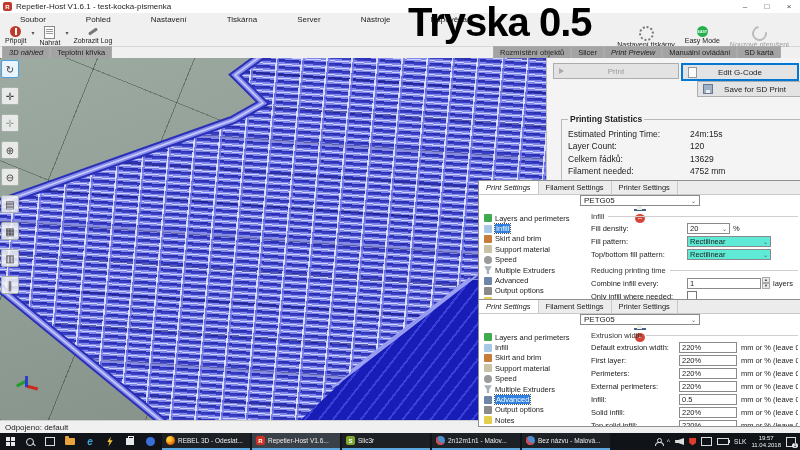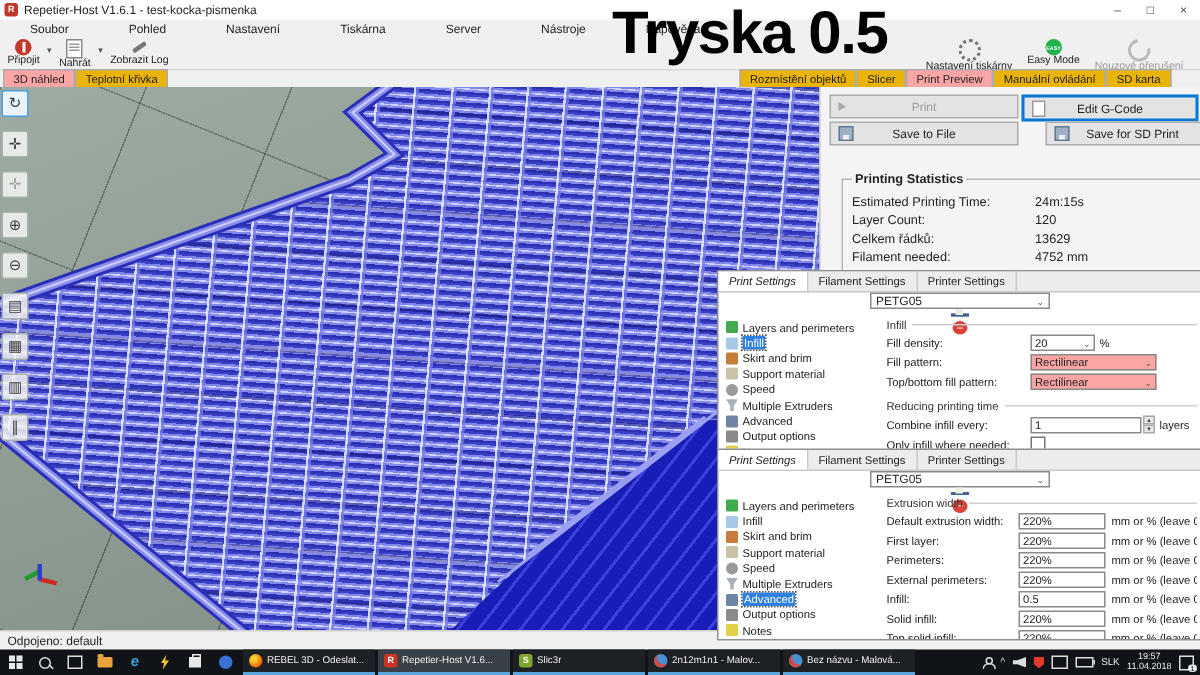--- a/index.html
+++ b/index.html
@@ -33,22 +33,22 @@
   .ico-estop{width:11px;height:11px;border:2px solid #bbb;border-radius:50%;border-top-color:transparent;transform:rotate(35deg);}
   .dimlabel{color:#9a9a9a;}
 
   
   .annotation{left:408px;top:0px;font-size:40px;font-weight:bold;color:#000;letter-spacing:-1px;z-index:12;white-space:nowrap;}
 
   
   .tabrow{top:46px;height:12px;display:flex;font-size:7.5px;z-index:3;}
   .vtabs{left:2px;}
   .rtabs{left:470px;padding-left:23px;}
-  .tab{padding:1px 6px;border:1px solid #ababab;border-bottom:none;background:#eab308;white-space:nowrap;}
-  .tab.active{background:#fca5a5;}
+  .tab{padding:1px 6px;border:1px solid #ababab;border-bottom:none;background:#a3a3a3;white-space:nowrap;}
+  .tab.active{background:#a3a3a3;font-style:italic;}
 
   
   .viewport{left:0;top:58px;width:546px;height:362px;overflow:hidden;background:linear-gradient(160deg,#9daba3 0%,#8d9a91 55%,#7f8b83 100%);z-index:1;}
   .bedgrid{left:0;top:0;width:100%;height:100%;
     background:
       repeating-linear-gradient(112deg, rgba(30,40,32,.40) 0 1px, transparent 1px 90px),
       repeating-linear-gradient(22deg,  rgba(30,40,32,.35) 0 1px, transparent 1px 120px);}
   .printobj{left:0;top:0;width:100%;height:100%;
     clip-path:polygon(265px -5px,235px 17px,263px 45px,233px 62px,-15px 150px,-25px 210px,170px 370px,560px 370px,560px -5px);
     background-color:#4348cc;
@@ -107,21 +107,21 @@
   .t4{background:#9a9a9a;border-radius:50%;} .t5{background:#aab0b8;clip-path:polygon(0 0,100% 0,65% 55%,65% 100%,35% 100%,35% 55%);}
   .t6{background:#6f85a8;} .t7{background:#8a8a8a;} .t8{background:#e3cf4a;}
   .trow.sel .tlabel{background:#2f80e0;color:#fff;outline:1px dotted #555;padding:0 1px;}
   .slright{position:absolute;left:112px;top:30px;right:3px;bottom:2px;font-size:7.5px;}
   .grp-h{display:flex;align-items:center;gap:4px;color:#333;margin:1px 0 2px 0;}
   .grp-h::after{content:"";flex:1;border-top:1px solid #cfcfcf;}
   .frow{display:flex;align-items:center;margin:2px 0;}
   .flabel{width:96px;flex:none;}
   .fbox{height:11px;border:1px solid #8a8a8a;background:#fff;display:flex;align-items:center;padding:0 2px;box-sizing:border-box;}
   .fcombo{width:43px;}
-  .fselect{width:84px;background:#fca5a5;}
+  .fselect{width:84px;background:#5eead4;}
   .fbox .ca{margin-left:auto;font-size:6px;color:#555;}
   .funit{margin-left:3px;}
   .fspin{width:74px;}
   .spincol{display:flex;flex-direction:column;margin-left:1px;}
   .spincol span{font-size:4px;line-height:4px;color:#444;border:1px solid #aaa;background:#e8e8e8;padding:0 1px;}
   .fcheck{width:8px;height:8px;border:1px solid #777;background:#fff;}
   .flabel2{width:88px;flex:none;}
   .fval{width:58px;}
   .fhint{flex:1;margin-left:4px;white-space:nowrap;overflow:hidden;}
 
@@ -266,24 +266,20 @@
 
 <div class="abs rpanel">
   <div class="pbtn disabled" style="left:6px;top:5px;width:124px;">
     <span class="bico ico-play"></span>
     <span>Print</span>
   </div>
   <div class="pbtn focus" style="left:134px;top:5px;width:114px;">
     <span class="bico ico-sheet"></span>
     <span>Edit G-Code</span>
   </div>
-  <div class="pbtn" style="left:6px;top:23px;width:124px;">
-    <span class="bico ico-floppy"></span>
-    <span>Save to File</span>
-  </div>
   <div class="pbtn" style="left:134px;top:23px;width:114px;margin-left:16px;">
     <span class="bico ico-floppy"></span>
     <span>Save for SD Print</span>
   </div>
   <fieldset class="statbox">
     <legend>Printing Statistics</legend>
     <div class="srow">
       <span class="sl">Estimated Printing Time:</span>
       <span>24m:15s</span>
     </div>

